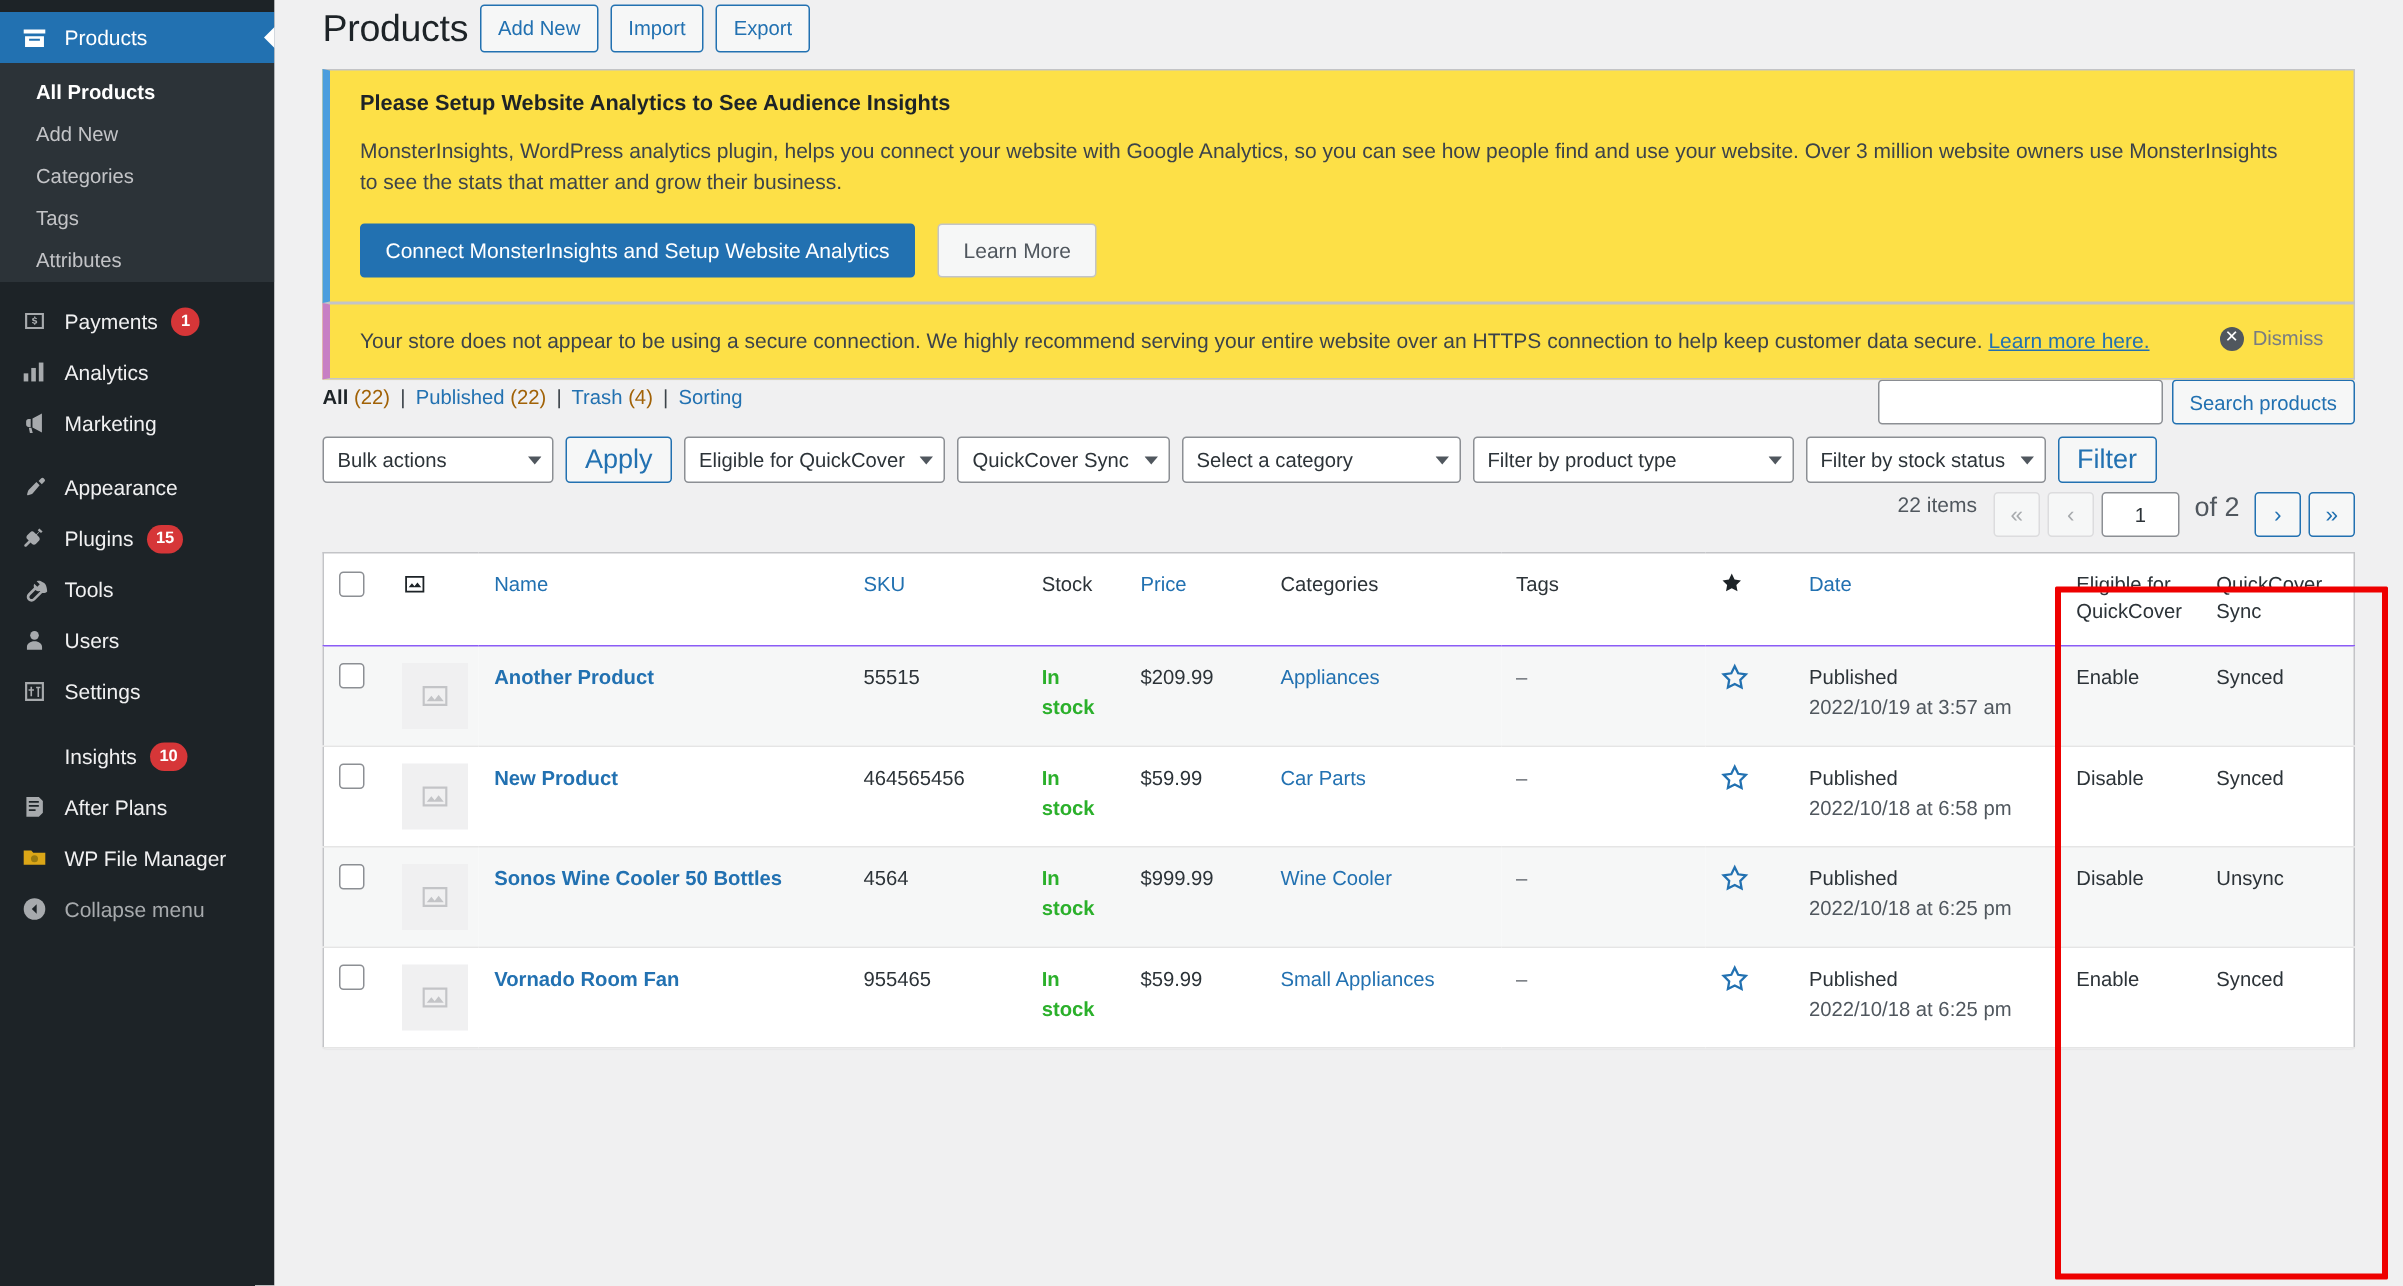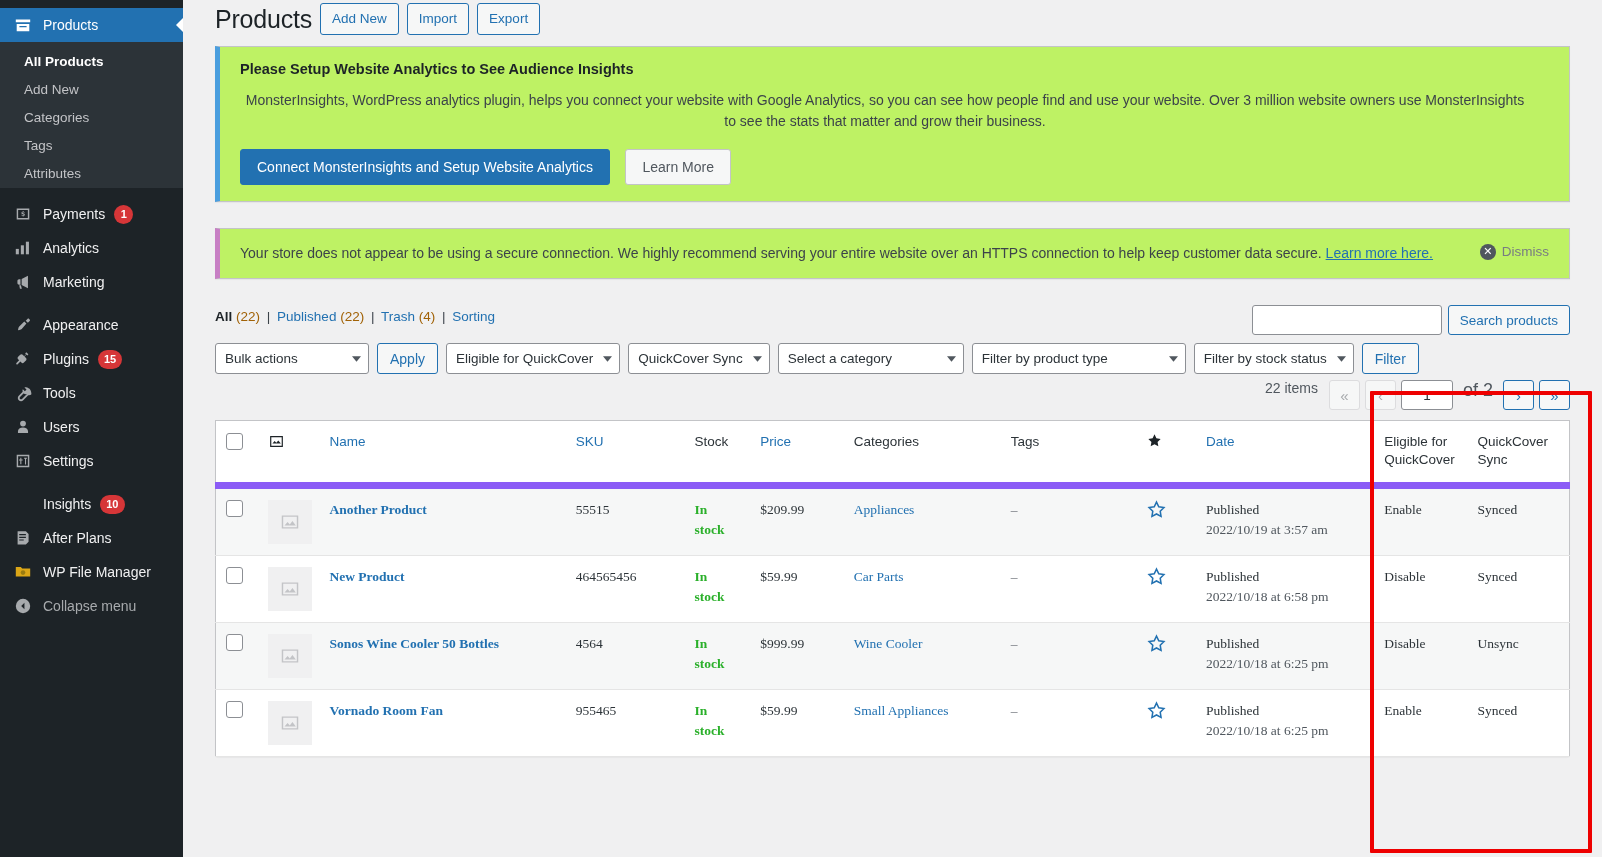--- a/index.html
+++ b/index.html
@@ -78,33 +78,32 @@
     margin: 0; line-height: 1.3; letter-spacing: -0.2px;
   }
   .page-action-btn {
     border: 1px solid #2271b1; background: #f6f7f7; color: #2271b1;
     border-radius: 3px; font-size: 13.5px; padding: 4px 11px;
     cursor: pointer; line-height: 1.6; font-family: inherit;
   }
 
   
   .notice {
-    background: #bef264; border: 1px solid #c3c4c7;
-    border-left-width: 5px; margin: 0 10px 26px 10px;
+    background: #fde047; border: 1px solid #c3c4c7;
+    border-left-width: 5px; margin: 0 10px 0 10px;
     padding: 12px 14px; position: relative;
     box-shadow: 0 1px 1px rgba(0,0,0,.04);
   }
   .notice-mi { border-left-color: #4a9ede; padding: 14px 18px 16px 20px; }
   .notice-mi h3 {
     margin: 0 0 13px 0; font-size: 14.5px; font-weight: bold; color: #1d2327;
   }
   .notice-mi p {
     margin: 0 0 16px 0; font-size: 14px; color: #3c434a; line-height: 1.55;
     max-width: 1290px;
-    text-align: center;
   }
   .btn-primary-big {
     background: #2271b1; border: 1px solid #2271b1; color: #fff;
     font-size: 14px; padding: 9px 16px; border-radius: 3px; cursor: pointer;
     font-family: inherit;
   }
   .btn-secondary-big {
     background: #f6f7f7; border: 1px solid #c3c4c7; color: #50575e;
     font-size: 14px; padding: 9px 16px; border-radius: 3px; cursor: pointer;
     margin-left: 11px; font-family: inherit;
@@ -161,21 +160,21 @@
     display: inline-flex; align-items: center; position: relative;
     cursor: pointer; white-space: nowrap;
   }
   .sel .chev {
     position: absolute; right: 8px; top: 50%; margin-top: -3px;
     width: 8px; height: 5px;
   }
   .sel .chev svg { width: 9px; height: 6px; display: block; fill: #50575e; }
   .btn-apply, .btn-filter {
     border: 1px solid #2271b1; background: #f6f7f7; color: #2271b1;
-    border-radius: 3px; font-size: 14px; height: 31px; padding: 0 12px;
+    border-radius: 3px; font-size: 18px; height: 31px; padding: 0 12px;
     cursor: pointer; font-family: inherit;
   }
 
   
   .pagination-row {
     display: flex; justify-content: flex-end; align-items: flex-start;
     margin: 0 10px 10px 10px; gap: 5px; font-size: 13.5px; color: #50575e;
   }
   .displaying-num { margin-right: 6px; color: #50575e; font-size: 14px; }
   .pg-btn {
@@ -196,26 +195,26 @@
   .wp-list-table {
     width: calc(100% - 20px); margin: 0 10px;
     border: 1px solid #c3c4c7; border-radius: 3px;
     background: #fff; border-collapse: collapse;
     box-shadow: 0 1px 1px rgba(0,0,0,.04);
     table-layout: fixed;
   }
   .wp-list-table thead th {
     text-align: left; font-weight: normal; font-size: 13.5px;
     color: #2c3338; padding: 12px 10px; vertical-align: top;
-    border-bottom: 7px solid #8b5cf6; line-height: 1.35;
+    border-bottom: 1px solid #8b5cf6; line-height: 1.35;
   }
   .wp-list-table thead th a, .th-link { color: #2271b1; text-decoration: none; cursor: pointer; }
   .wp-list-table td {
     font-size: 13.5px; color: #2c3338; padding: 11px 10px;
-    vertical-align: top; line-height: 1.5; border-bottom: 1px solid #e5e5e5; font-family: Liberation Serif, serif;
+    vertical-align: top; line-height: 1.5; border-bottom: 1px solid #e5e5e5;
   }
   .wp-list-table tbody tr.alt td { background: #f6f7f7; }
   .col-cb { width: 40px; }
   .col-thumb { width: 58px; }
   .col-name { width: 232px; }
   .col-sku { width: 112px; }
   .col-stock { width: 62px; }
   .col-price { width: 88px; }
   .col-cats { width: 148px; }
   .col-tags { width: 128px; }

